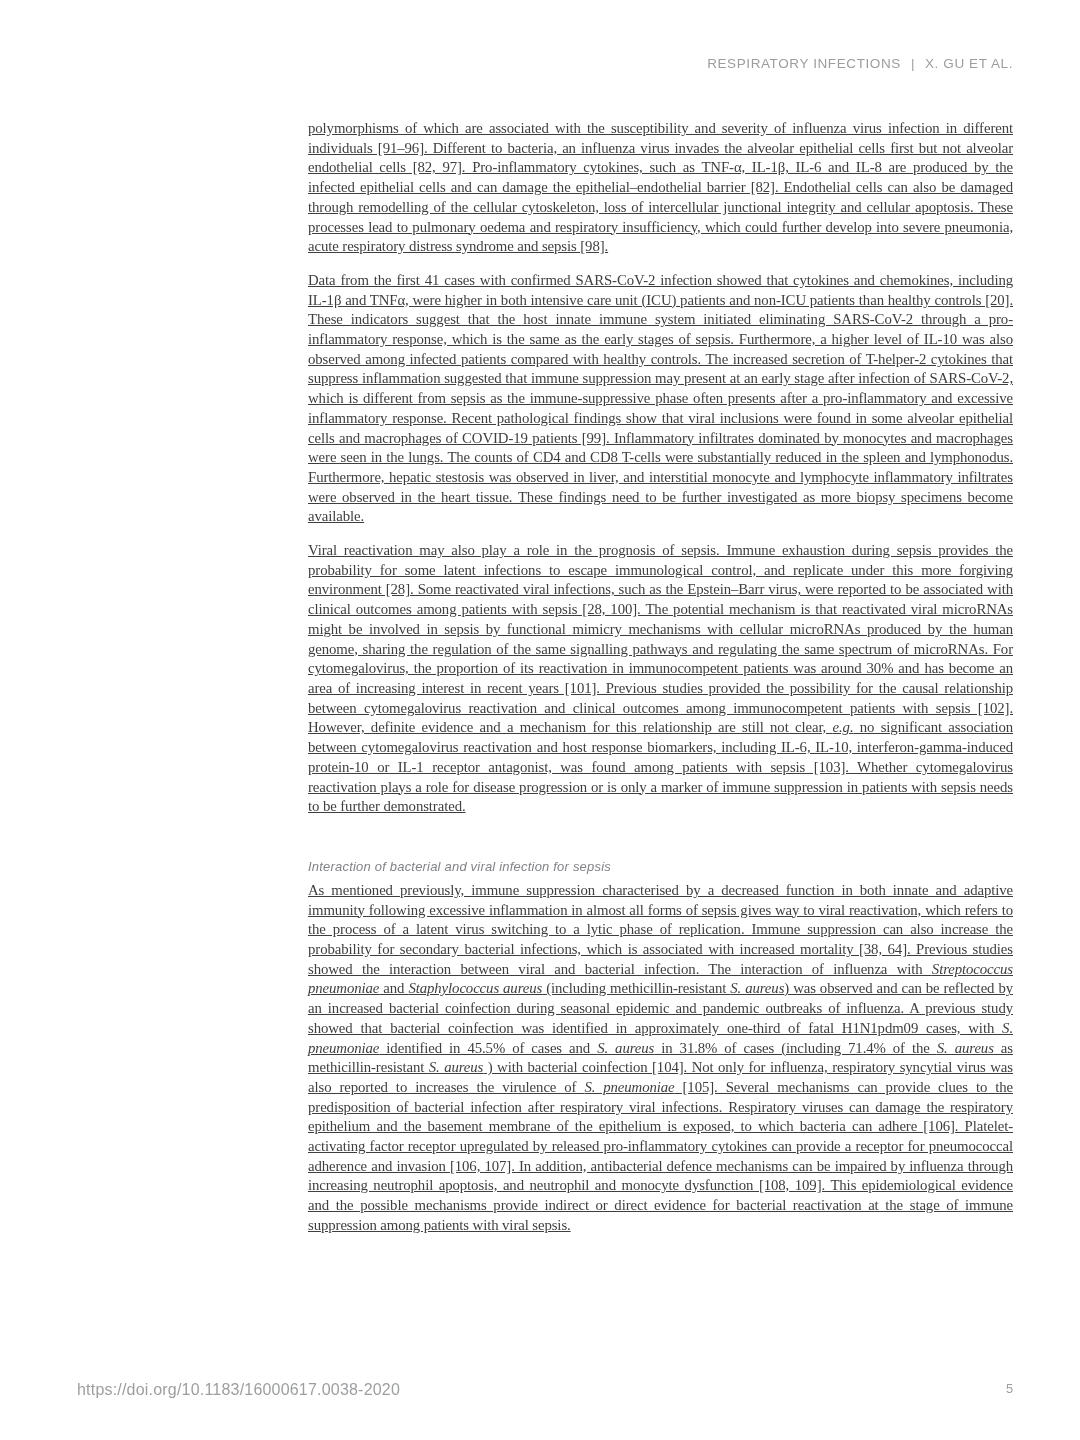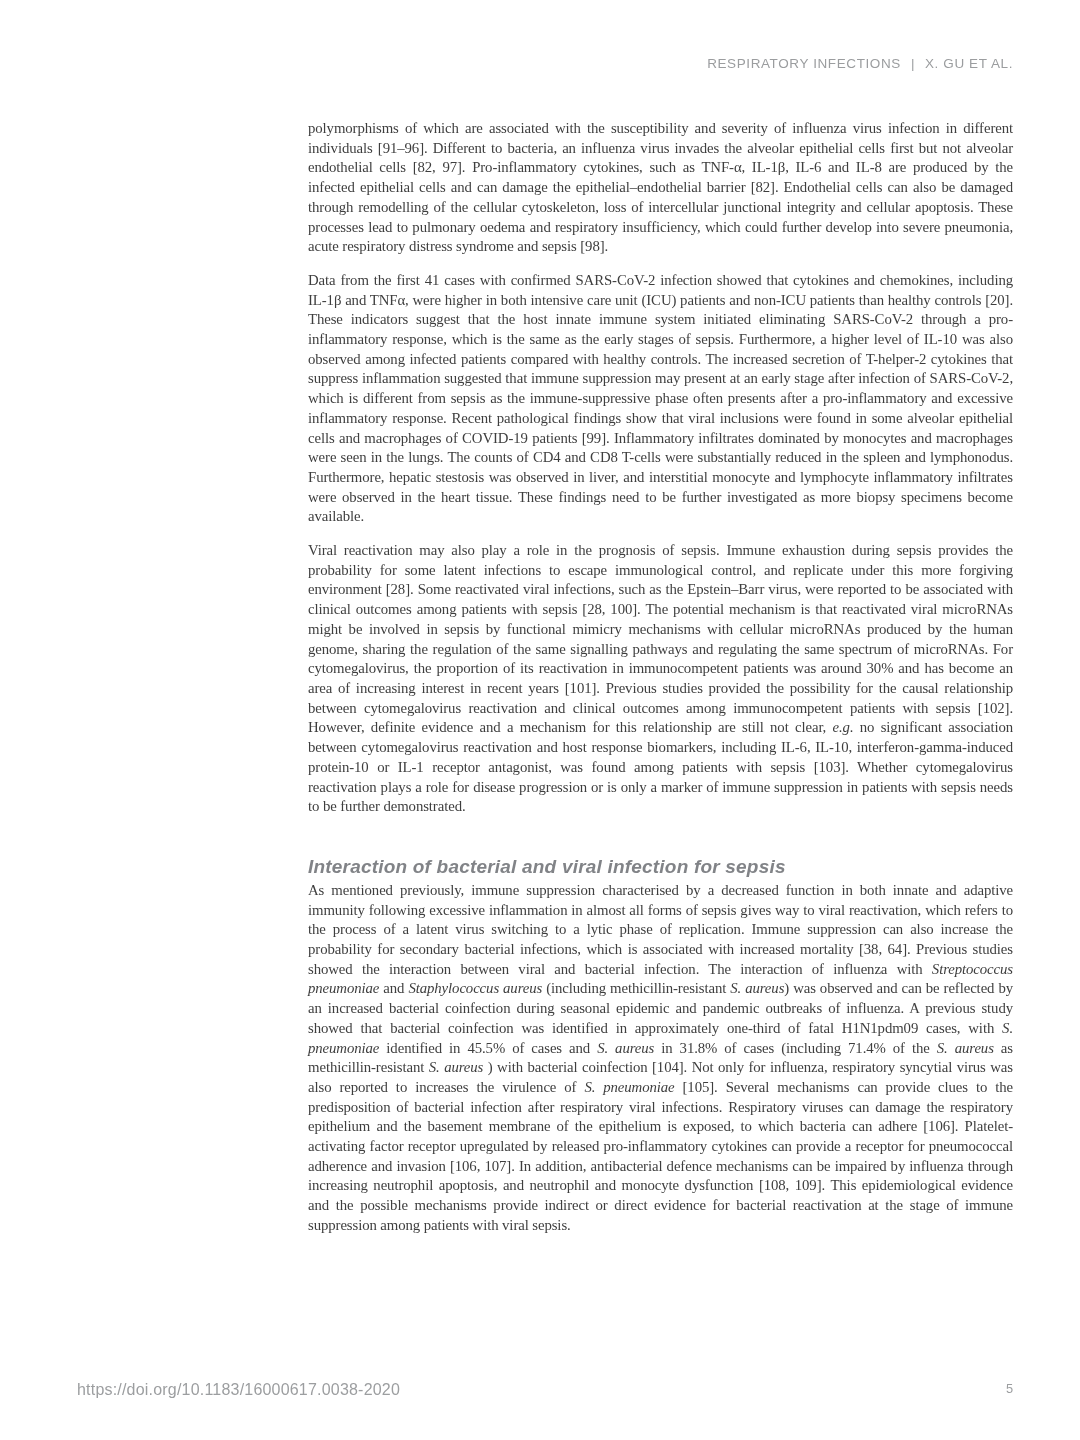--- a/index.html
+++ b/index.html
@@ -37,31 +37,32 @@
     width: 705px;
   }
   .body-para {
     font-family: "Liberation Serif", "DejaVu Serif", serif;
     font-size: 14.8px;
     line-height: 19.7px;
     letter-spacing: -0.1px;
     color: #3e3e3e;
     text-align: justify;
     margin: 0 0 14px 0;
+    text-decoration: underline;
   }
   .body-para i {
     font-style: italic;
   }
   .section-block {
     margin-top: 40px;
   }
   .section-heading {
     font-family: "Liberation Sans", sans-serif;
-    font-size: 19px;
-    font-weight: 700;
+    font-size: 13px;
+    font-weight: 400;
     font-style: italic;
     color: #818387;
     letter-spacing: 0.2px;
     margin: 0 0 4px 0;
     line-height: 20px;
   }
   .footer-doi {
     position: absolute;
     left: 77px;
     top: 1381px;

